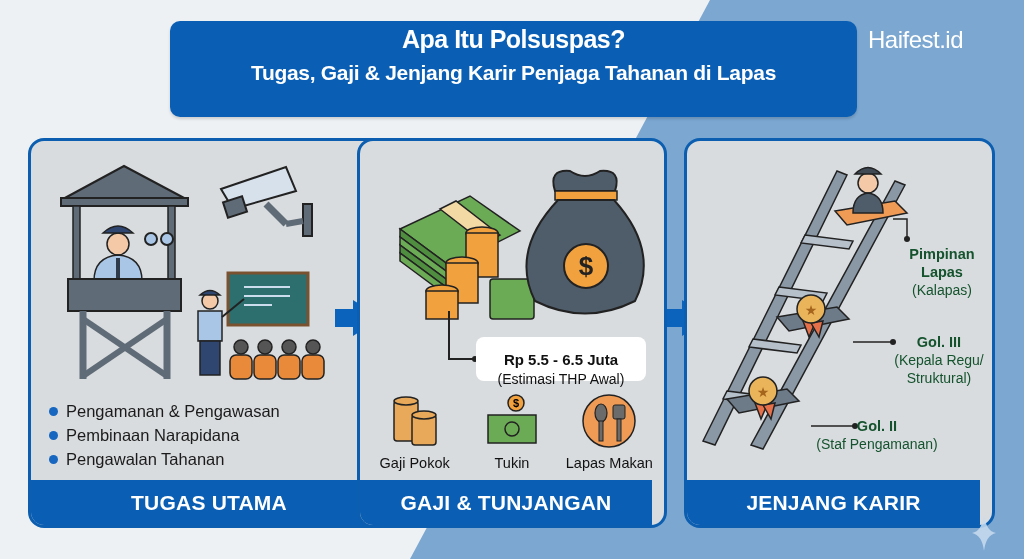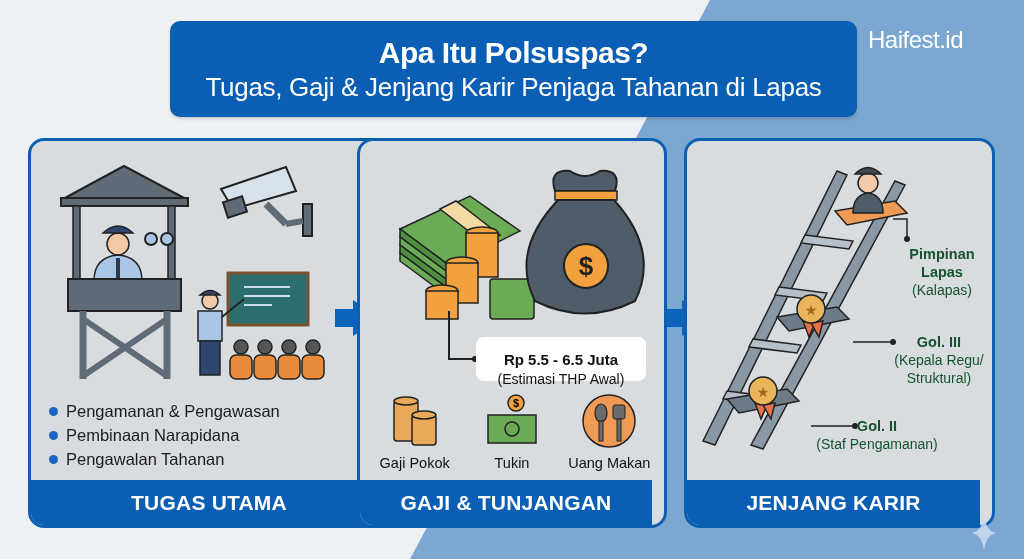--- a/index.html
+++ b/index.html
@@ -15,25 +15,25 @@
     clip-path: polygon(710px 0, 1024px 0, 1024px 559px, 410px 559px);
   }
   .title-box {
     position: absolute; left: 170px; top: 21px; width: 687px; height: 96px;
     background: #0a5fb4; border-radius: 10px;
     text-align: center; color: #fff;
     box-shadow: 0 2px 3px rgba(0,0,0,0.15);
   }
   .title-main {
     font-family: "Liberation Sans", sans-serif;
-    font-weight: bold; font-size: 30px; letter-spacing: -0.5px;
-    margin-top: 14px; line-height: 36px;
+    font-weight: bold; font-size: 25px; letter-spacing: -0.5px;
+    line-height: 36px;
   }
   .title-sub {
-    font-weight: normal; font-size: 26px; line-height: 28px; margin-top: 2px;
+    font-weight: bold; font-size: 21px; line-height: 28px; margin-top: 2px;
     letter-spacing: -0.3px;
   }
   .brand {
     position: absolute; left: 868px; top: 26px; color: #fff;
     font-weight: normal; font-size: 24px; letter-spacing: -0.5px;
   }
   .card {
     position: absolute; top: 138px; height: 390px;
     background: #d9dcdf; border: 3px solid #0c5fb0; border-radius: 16px;
     overflow: hidden;
@@ -227,21 +227,21 @@
     <div class="benefit">
       <div class="icon">
         <svg width="56" height="56">
             <circle cx="28" cy="28" r="26" fill="#ef9a55" stroke="#222" stroke-width="1.5"></circle>
             <ellipse cx="20" cy="20" rx="6" ry="9" fill="#6b6b6b" stroke="#222" stroke-width="1.2"></ellipse>
             <rect x="18" y="28" width="4" height="20" fill="#6b6b6b" stroke="#222" stroke-width="1"></rect>
             <rect x="32" y="12" width="12" height="14" rx="2" fill="#6b6b6b" stroke="#222" stroke-width="1"></rect>
             <rect x="36" y="26" width="4" height="22" fill="#6b6b6b" stroke="#222" stroke-width="1"></rect>
           </svg>
       </div>
-      <div class="lbl">Uang Makan</div>
+      <div class="lbl">Lapas Makan</div>
     </div>
   </div>
   <div class="card-footer">GAJI &amp; TUNJANGAN</div>
 </div>
 
 <div class="card c3">
   <svg width="311" height="345" style="position:absolute;left:0;top:0">
     <g stroke="#222" stroke-width="1.5">
       <polygon points="16,300 150,30 160,34 28,304" fill="#8a97a5"></polygon>
       <polygon points="64,304 208,40 218,44 76,308" fill="#8a97a5"></polygon>

